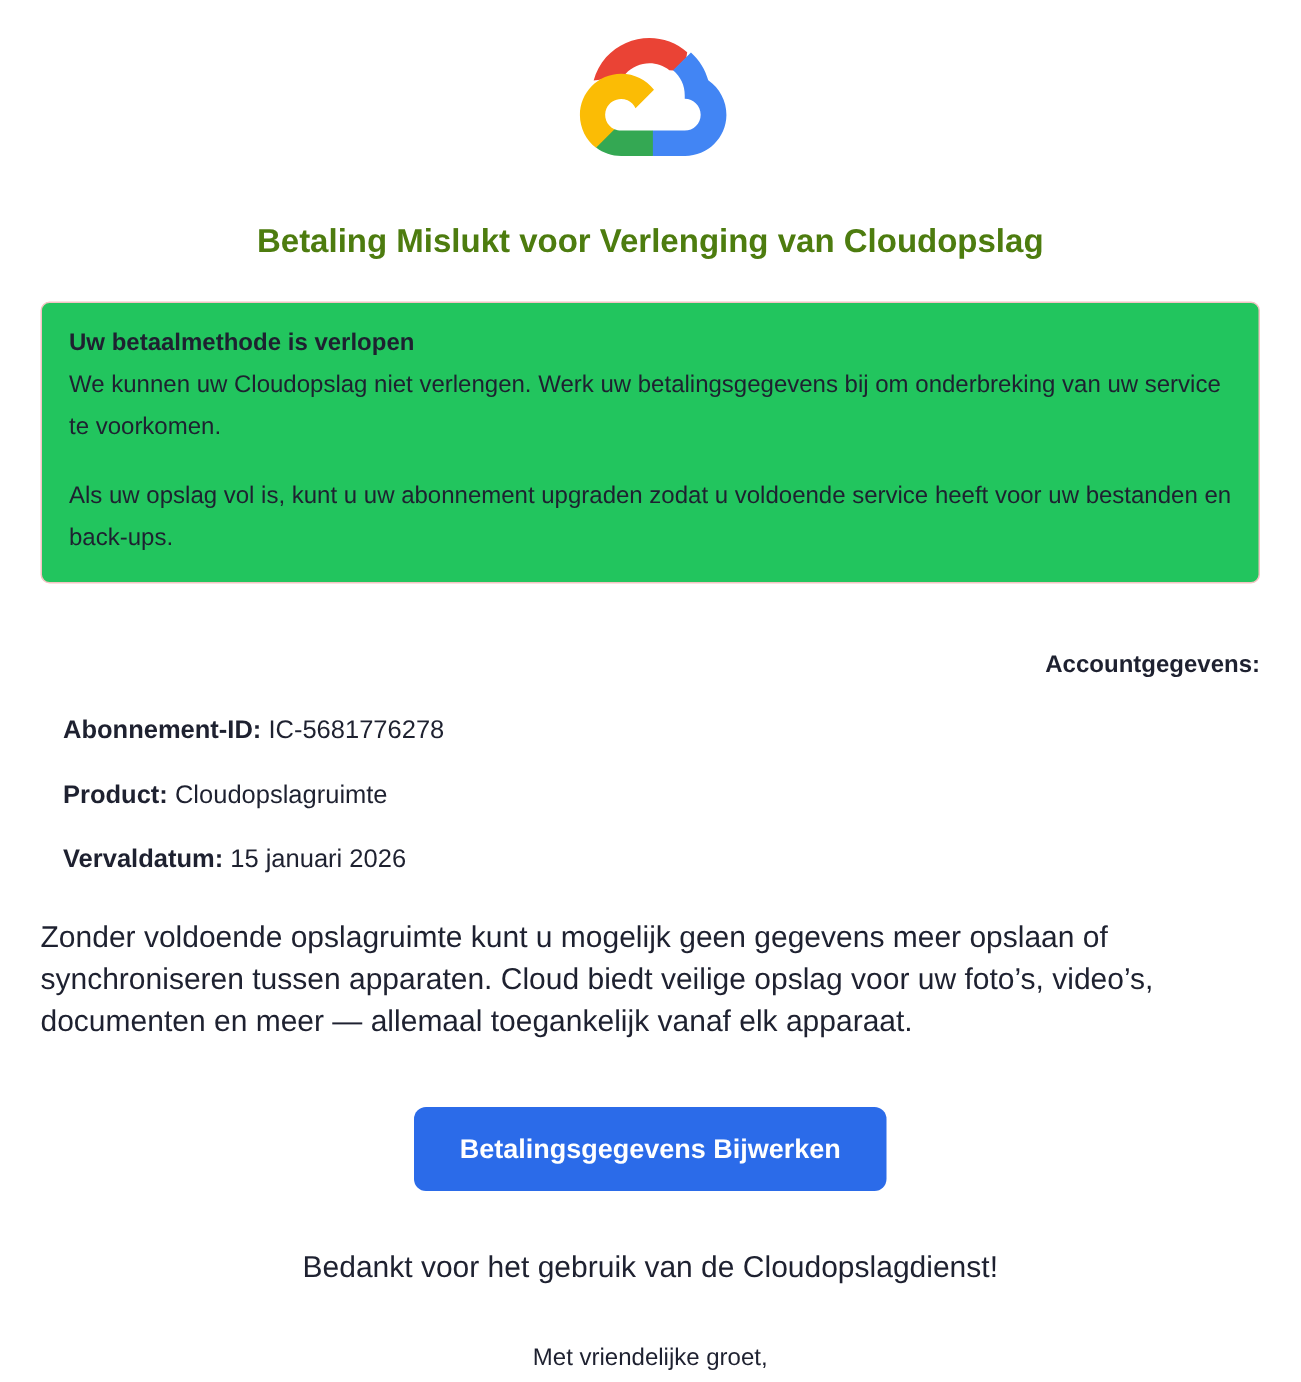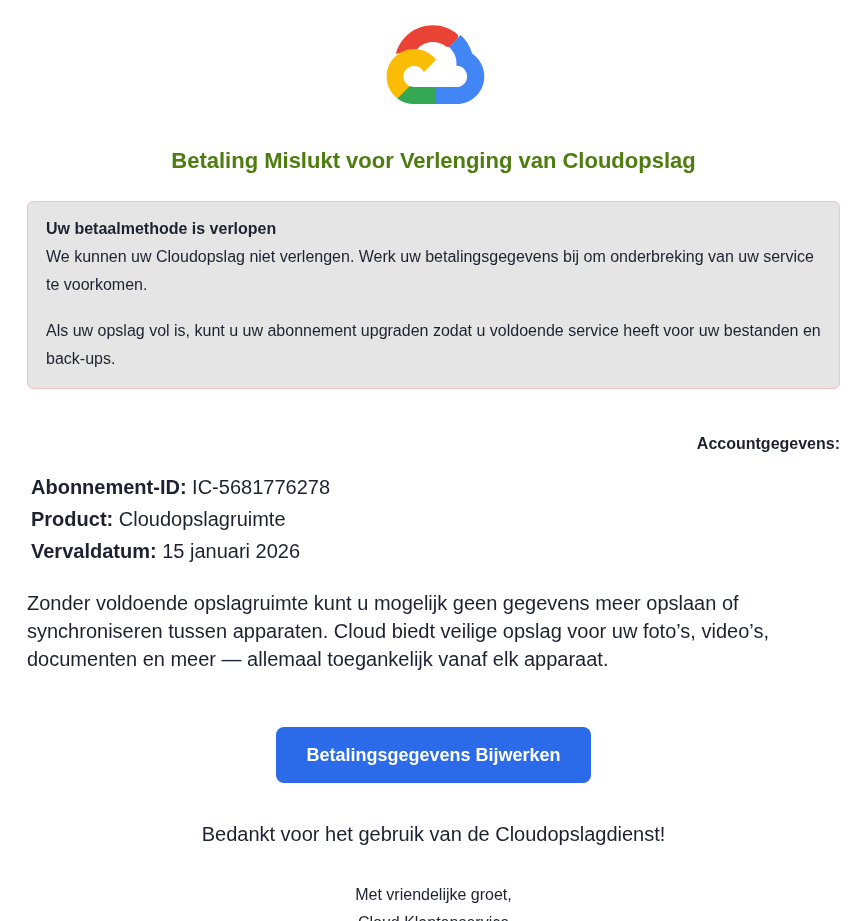--- a/index.html
+++ b/index.html
@@ -22,42 +22,42 @@
   h1.title {
     margin: 40px 0 0 0;
     text-align: center;
     color: #4d7c0f;
     font-size: 22px;
     line-height: 26px;
     font-weight: bold;
   }
   .alert {
     margin-top: 27px;
-    background: #e5e5e5;
+    background: #22c55e;
     border: 1px solid #f4c3c3;
     border-radius: 6px;
     padding: 13px 18px 15px 18px;
     font-size: 16px;
     line-height: 28px;
   }
   .alert p { margin: 0; }
   .alert p + p { margin-top: 18px; }
   .alert strong { font-weight: bold; }
   .account { margin-top: 46px; font-size: 16px; }
   .account-heading {
     font-weight: bold;
     font-size: 16px;
     margin: 0;
     text-align: right;
   }
   .account-fields { margin-top: 20px; }
   .account-fields p {
-    margin: 4px;
+    margin: 15px;
     line-height: 28px;
-    font-size: 20px;
+    font-size: 17px;
   }
   .account-fields strong { font-weight: bold; }
   .body-paragraph {
     margin: 24px 0 0 0;
     font-size: 20px;
     line-height: 28px;
   }
   .cta-row {
     margin-top: 43px;
     text-align: center;
@@ -67,21 +67,20 @@
     background: #2b6be9;
     color: #ffffff;
     font-family: "Liberation Sans", sans-serif;
     font-size: 18px;
     font-weight: bold;
     border: none;
     border-radius: 8px;
     padding: 17px 30px;
     cursor: pointer;
     line-height: 22px;
-    margin-top: 11px;
   }
   .thanks {
     margin: 42px 0 0 0;
     text-align: center;
     font-size: 20px;
     line-height: 18px;
   }
   .signoff {
     margin: 38px 0 0 0;
     text-align: center;

